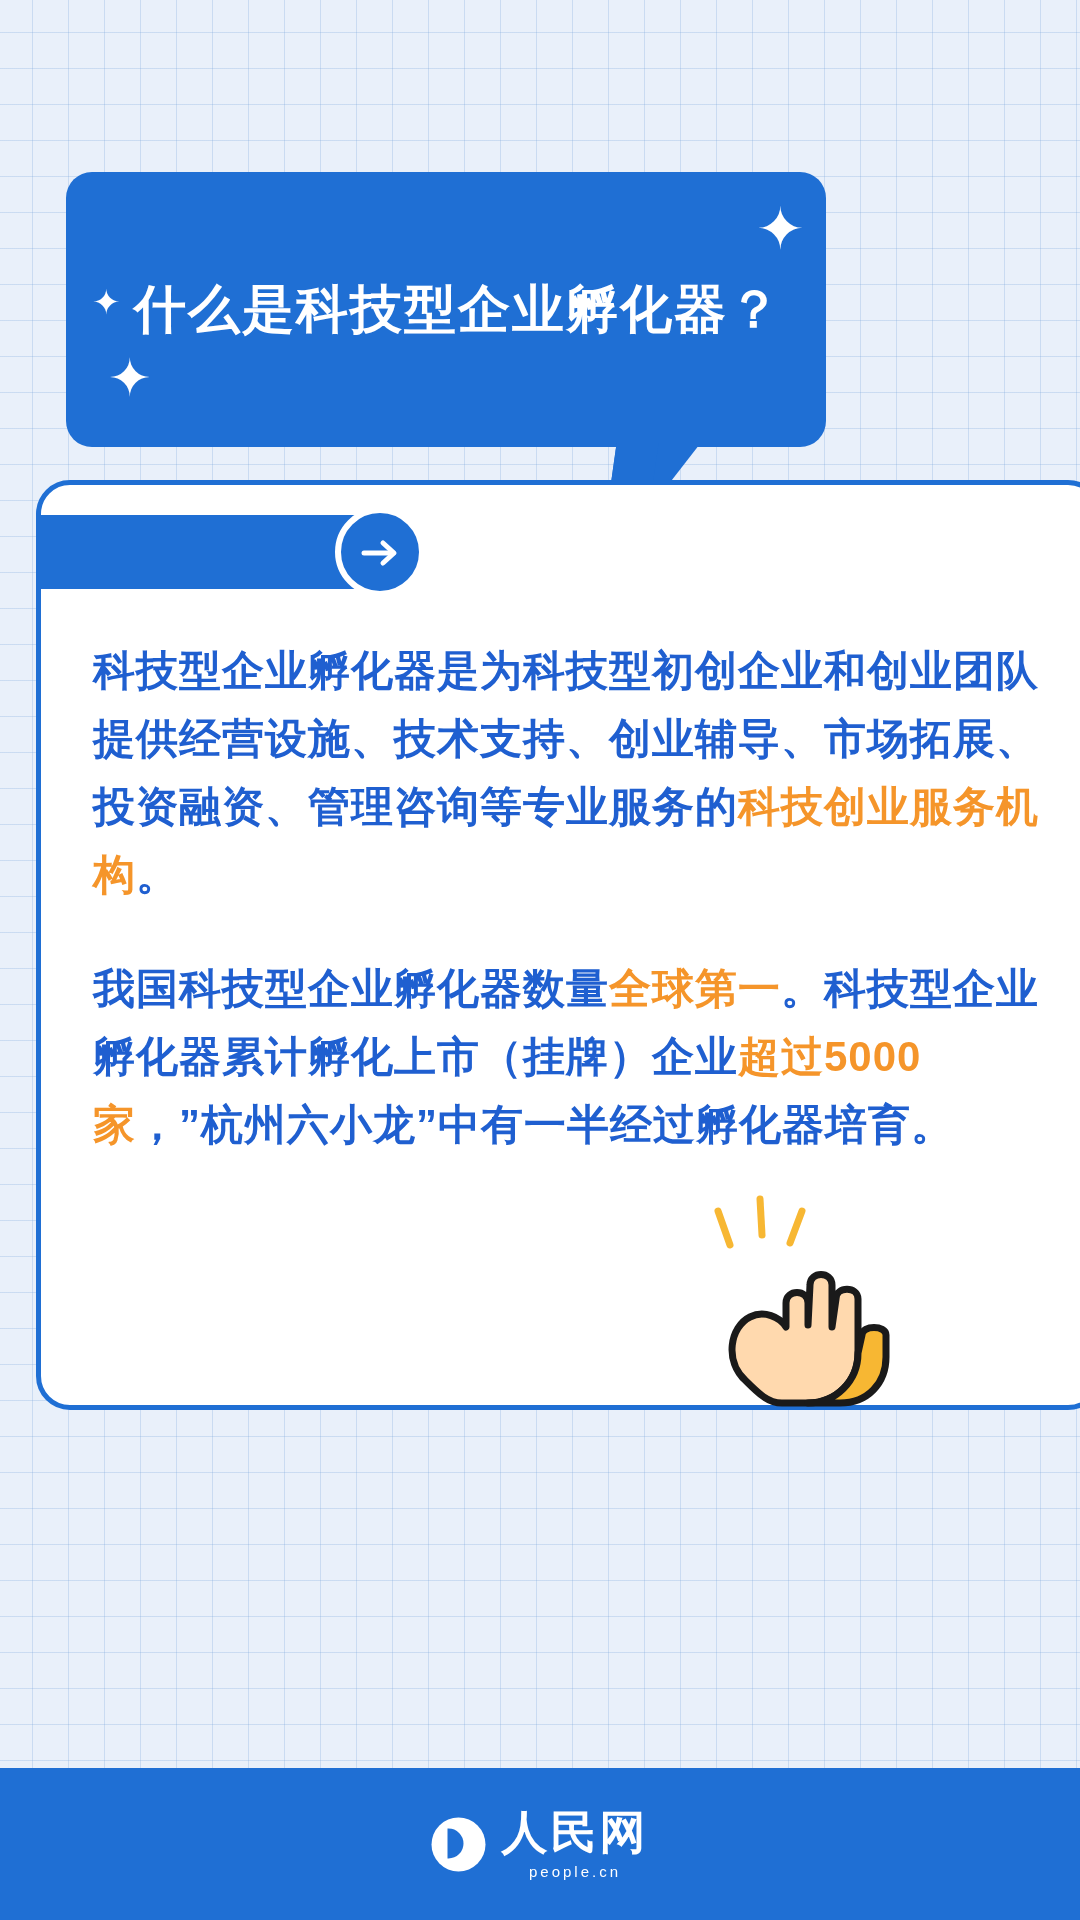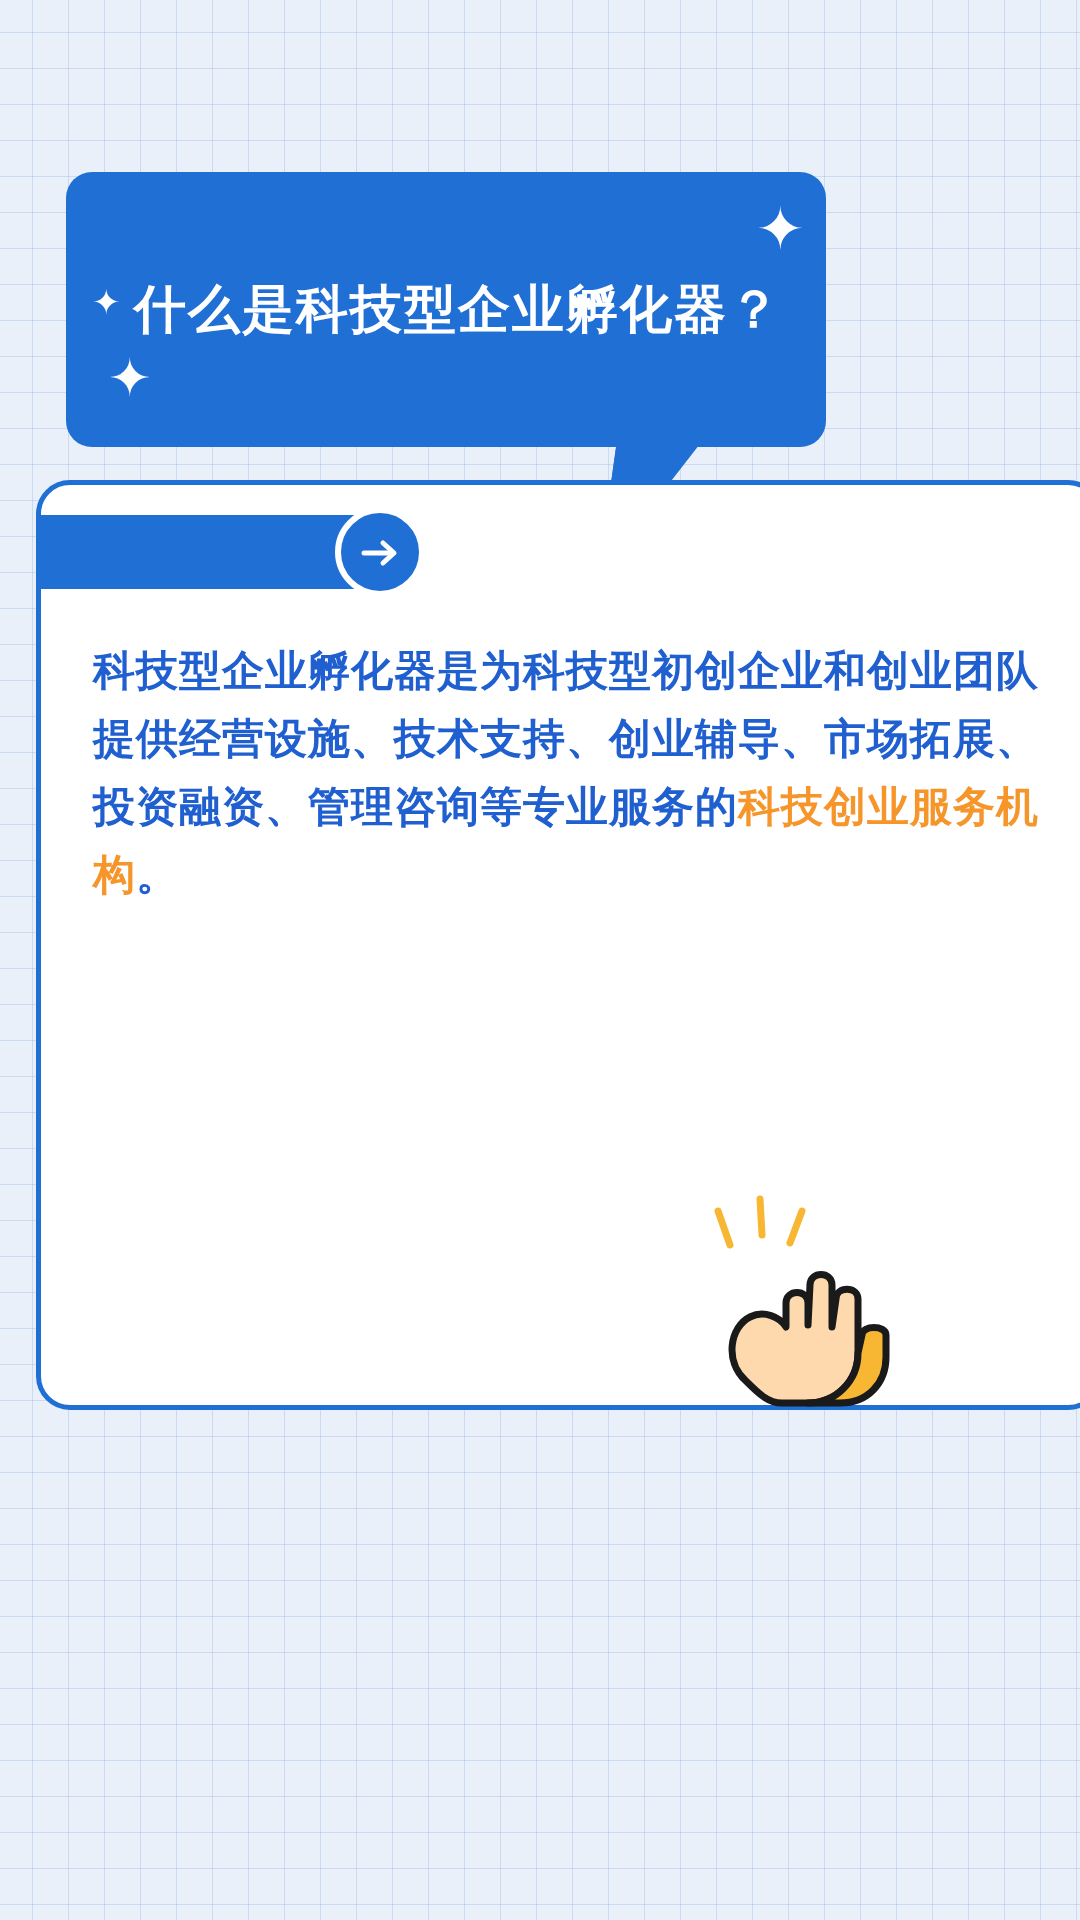--- a/index.html
+++ b/index.html
@@ -205,30 +205,42 @@
     <div id="arrow-badge">
       <svg width="46" height="46" viewBox="0 0 46 46" aria-hidden="true">
         <line x1="7" y1="23" x2="36" y2="23" stroke="#ffffff" stroke-width="5" stroke-linecap="round"></line>
         <polyline points="26,13 37,23 26,33" fill="none" stroke="#ffffff" stroke-width="5" stroke-linecap="round" stroke-linejoin="round"></polyline>
       </svg>
     </div>
 
     <div id="body-text">
       <p>
         <span>科技型企业孵化器是为科技型初创企业和创业团队提供经营设施、技术支持、创业辅导、市场拓展、投资融资、管理咨询等专业服务的</span><span class="hl">科技创业服务机构</span><span>。</span>
+      </p>
+      <p>
+        <span>我国科技型企业孵化器数量</span><span class="hl">全球第一</span><span>。科技型企业孵化器累计孵化上市（挂牌）企业</span><span class="hl">超过5000家</span><span>，”杭州六小龙”中有一半经过孵化器培育。</span>
       </p>
     </div>
   </div>
 
   <div id="hand-illustration">
     <svg width="250" height="250" viewBox="0 0 250 250" aria-hidden="true">
       <g stroke="#1a1a1a" stroke-width="7" stroke-linecap="round" stroke-linejoin="round">
         <line x1="28" y1="26" x2="40" y2="60" stroke="#f7b733"></line>
         <line x1="70" y1="14" x2="72" y2="50" stroke="#f7b733"></line>
         <line x1="112" y1="26" x2="100" y2="58" stroke="#f7b733"></line>
         <path d="M56 196 C34 176 40 142 60 132 C74 125 90 132 96 142 L96 118 C96 104 118 104 118 118 L118 140 L120 100 C120 86 142 86 142 100 L142 142 L146 114 C146 101 168 101 168 114 L168 168 C168 196 146 218 118 218 L92 218 C78 218 68 208 56 196 Z" fill="#ffd9ae"></path>
         <path d="M168 168 C168 196 146 218 118 218 L150 218 C178 218 196 198 196 172 L196 150 C196 140 172 140 172 150 Z" fill="#f7b733"></path>
       </g>
     </svg>
   </div>
 
+  <div id="footer">
+    <div id="footer-logo">
+      <div class="mark"></div>
+      <div class="footer-text-col">
+        <div id="footer-wordmark">人民网</div>
+        <div id="footer-sub">people.cn</div>
+      </div>
+    </div>
+  </div>
 
 </div>
 
 </body></html>

